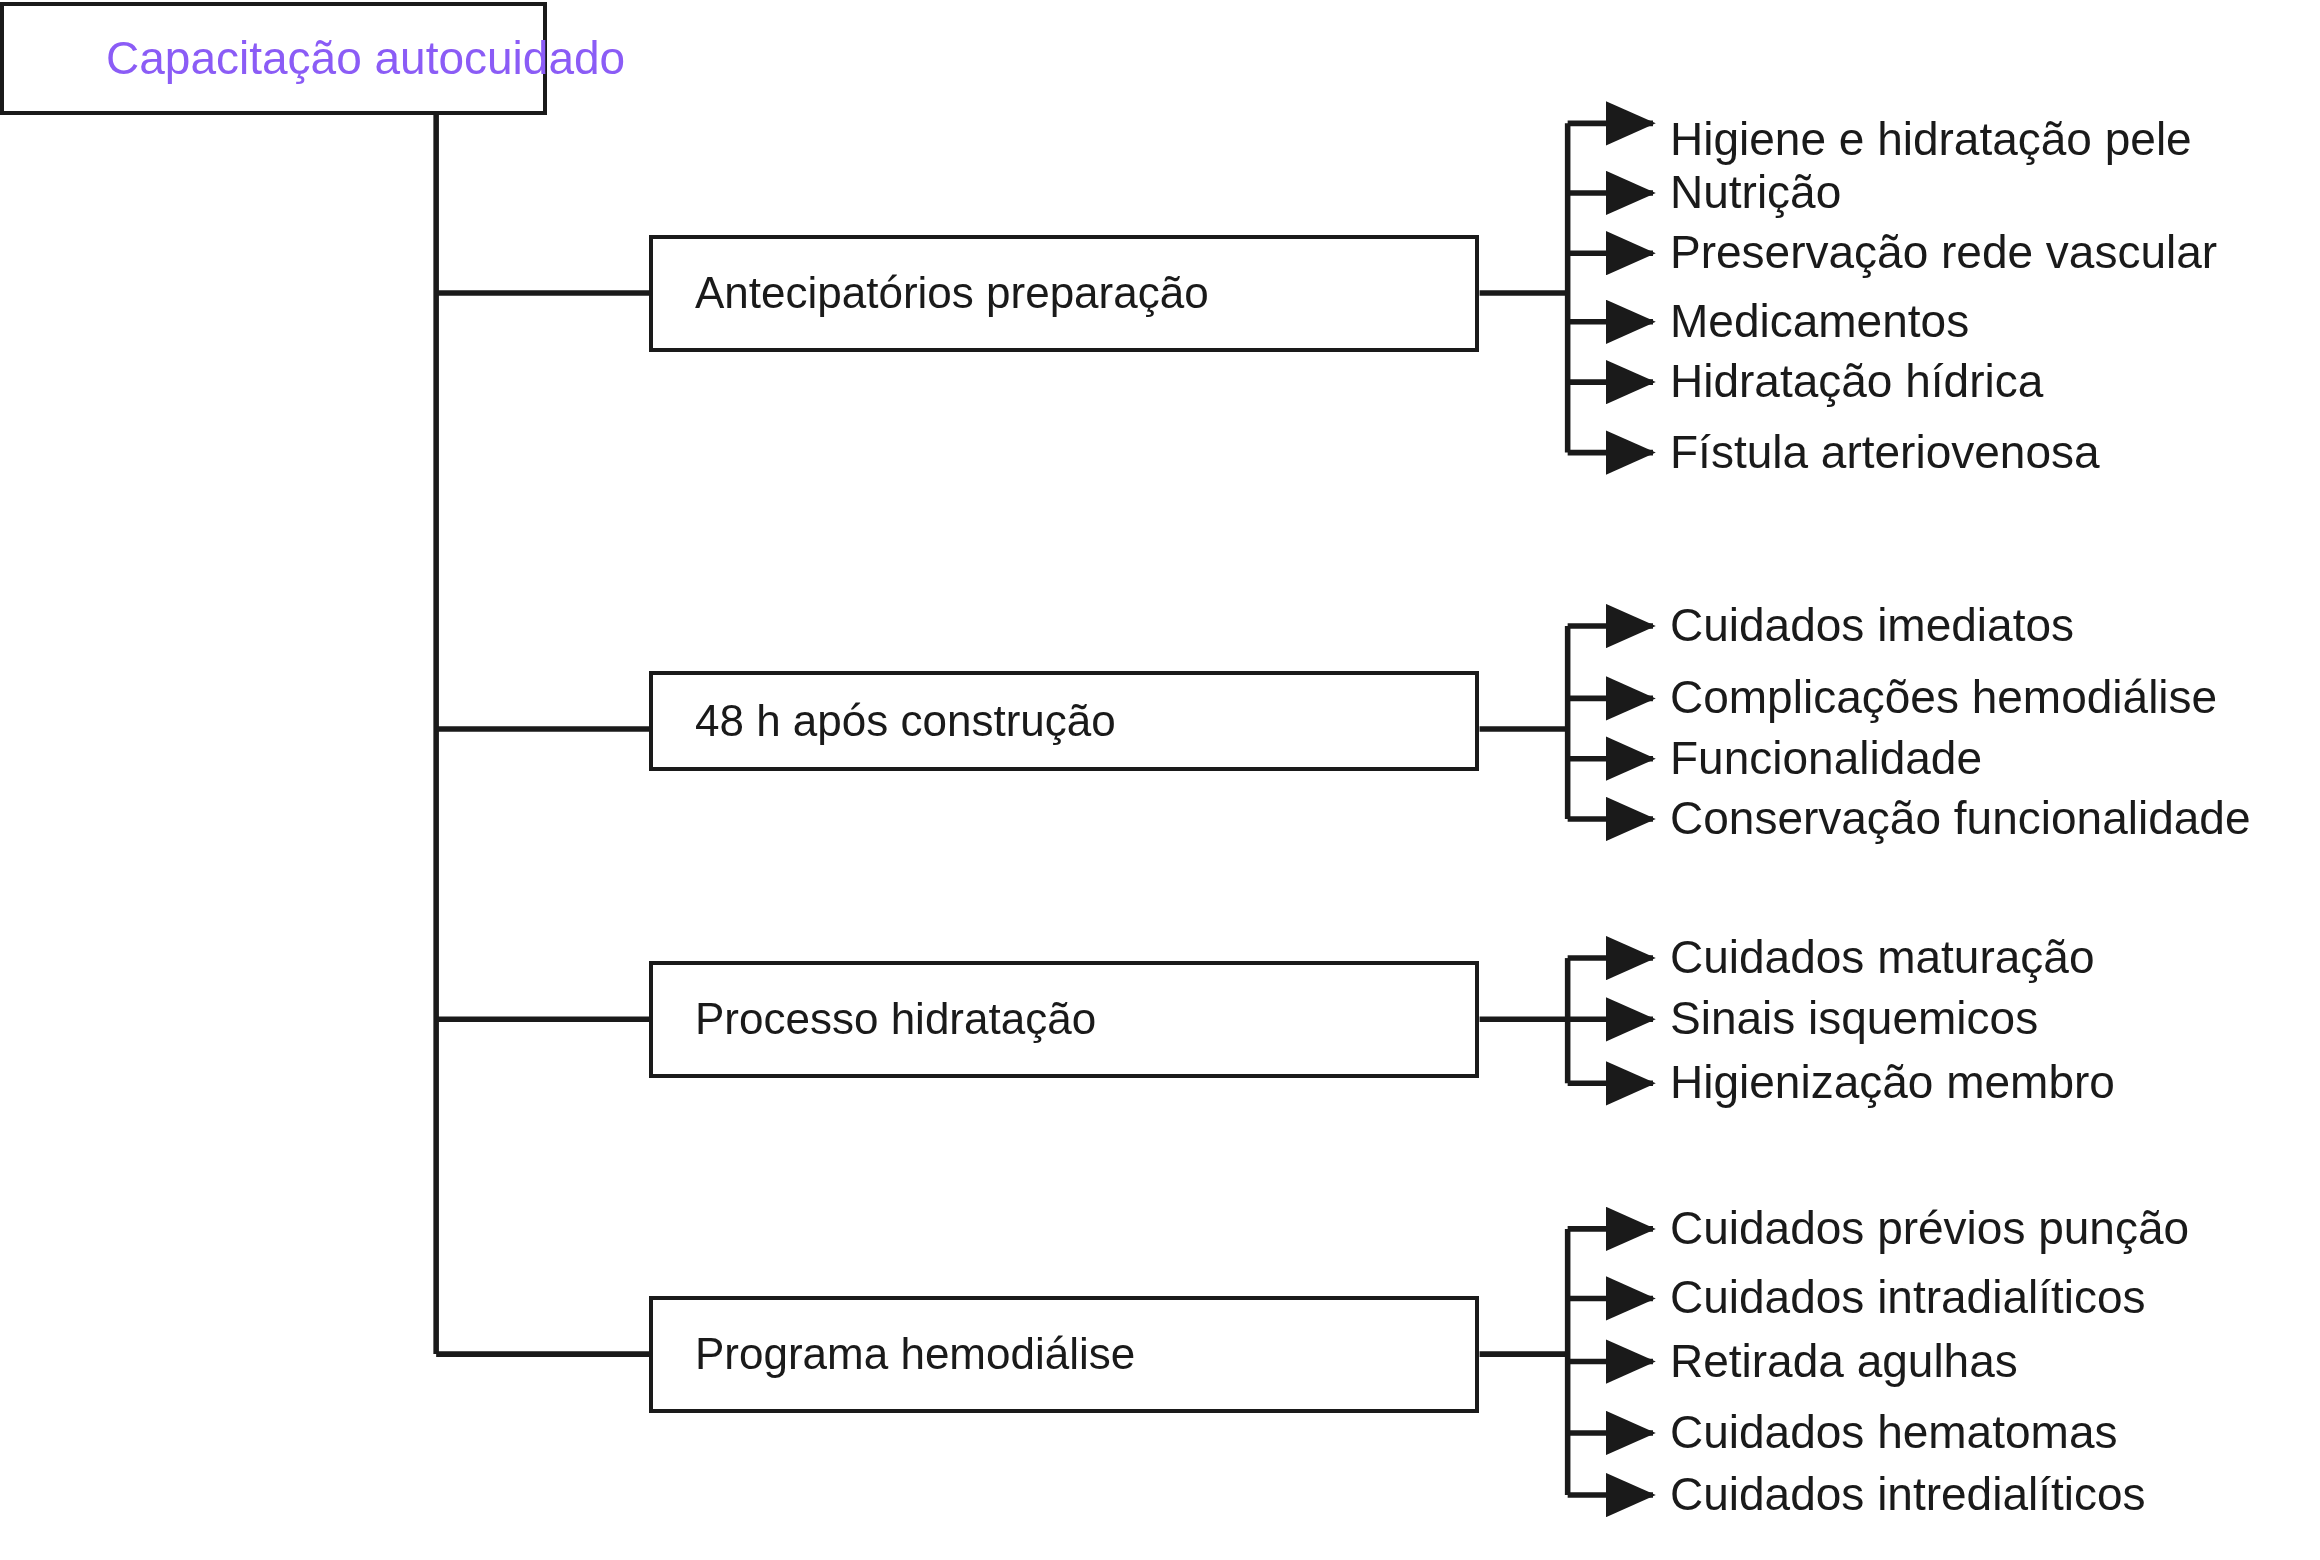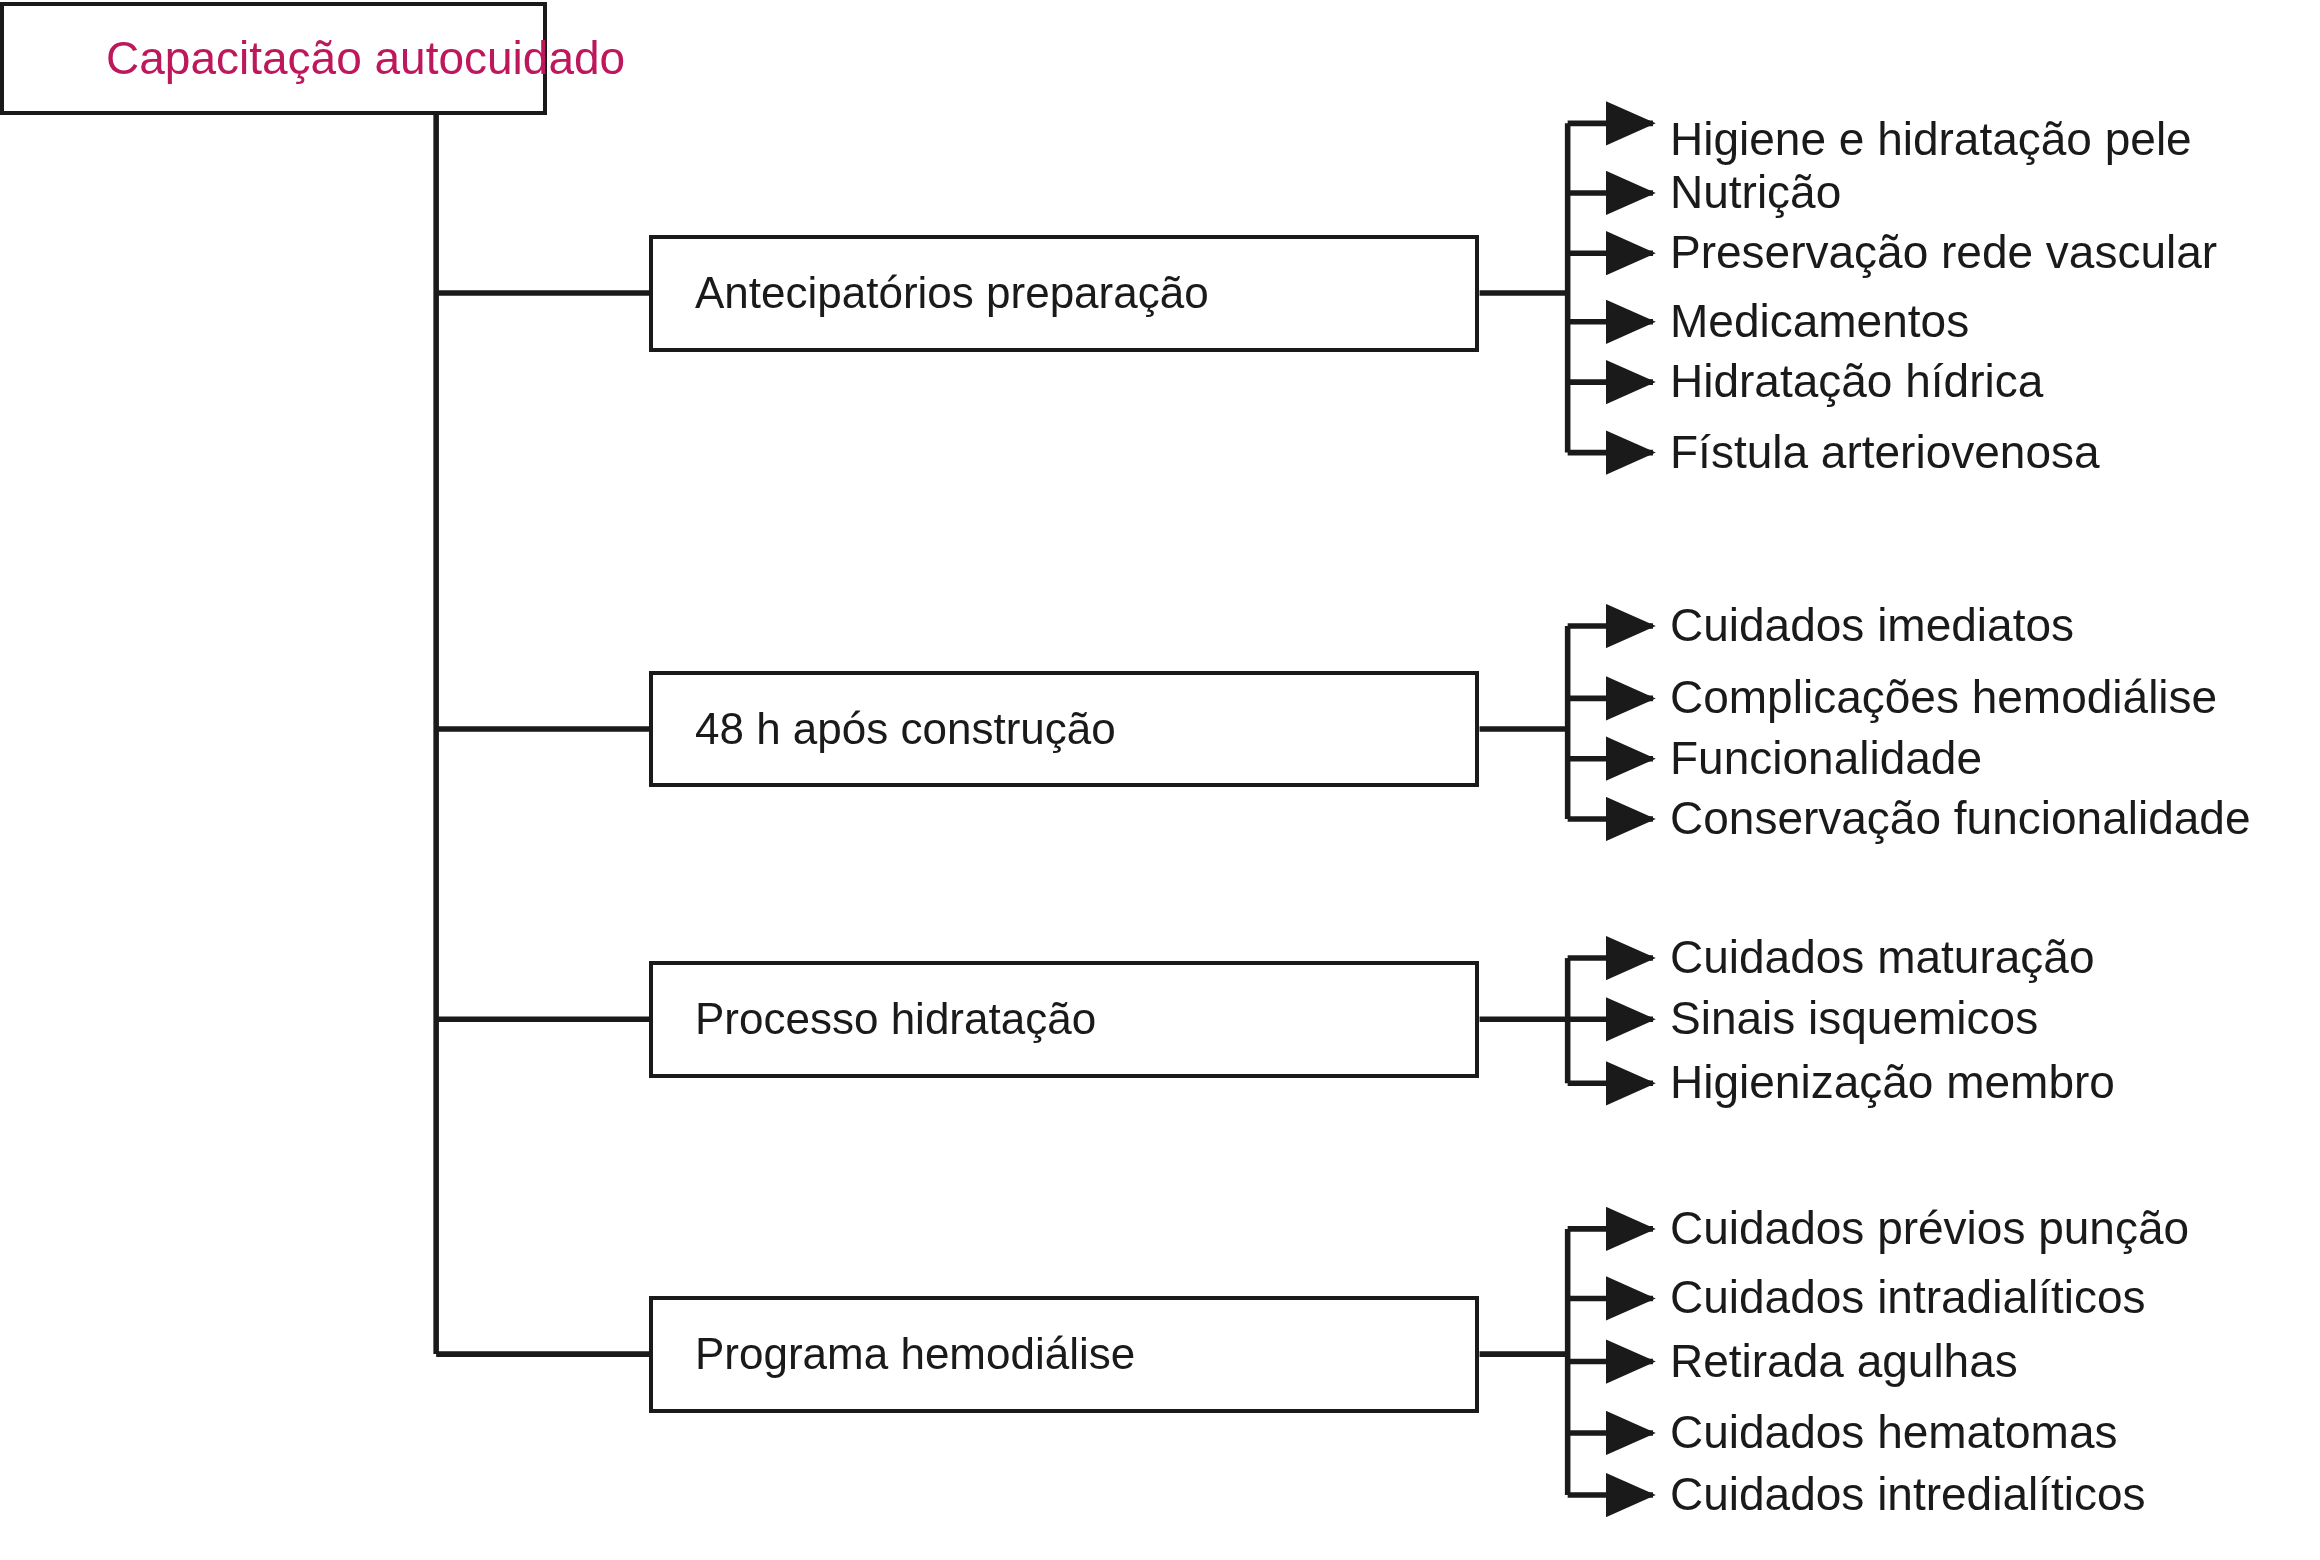--- a/index.html
+++ b/index.html
@@ -51,21 +51,21 @@
     background: #ffffff;
     display: flex;
     align-items: center;
     justify-content: flex-start;
     padding-left: 102px;
     z-index: 3;
   }
   .title-label {
     font-size: 46px;
     white-space: nowrap;
-    color: #be185d;
+    color: #8b5cf6;
   }
   .leaf-label {
     position: absolute;
     font-size: 46px;
     line-height: 1;
     white-space: nowrap;
     color: #1a1a1a;
     z-index: 3;
   }
 </style>
@@ -116,21 +116,21 @@
   </svg>
 
   <div class="title-box" id="root-box" style="left: 0px; top: 1.9px; width: 547px; height: 113px;">
     <span class="title-label">Capacitação autocuidado</span>
   </div>
 
   <div id="branch-boxes">
       <div class="node-box left-align" style="left: 649px; top: 235px; width: 830px; height: 117px;">
         <span class="node-label">Antecipatórios preparação</span>
       </div>
-      <div class="node-box left-align" style="left: 649px; top: 671px; width: 830px; height: 116px;">
+      <div class="node-box left-align" style="left: 649px; top: 671px; width: 830px; height: 100px;">
         <span class="node-label">48 h após construção</span>
       </div>
       <div class="node-box left-align" style="left: 649px; top: 961px; width: 830px; height: 117px;">
         <span class="node-label">Processo hidratação</span>
       </div>
       <div class="node-box left-align" style="left: 649px; top: 1296px; width: 830px; height: 117px;">
         <span class="node-label">Programa hemodiálise</span>
       </div>
     </div>
   <div id="leaf-labels">

